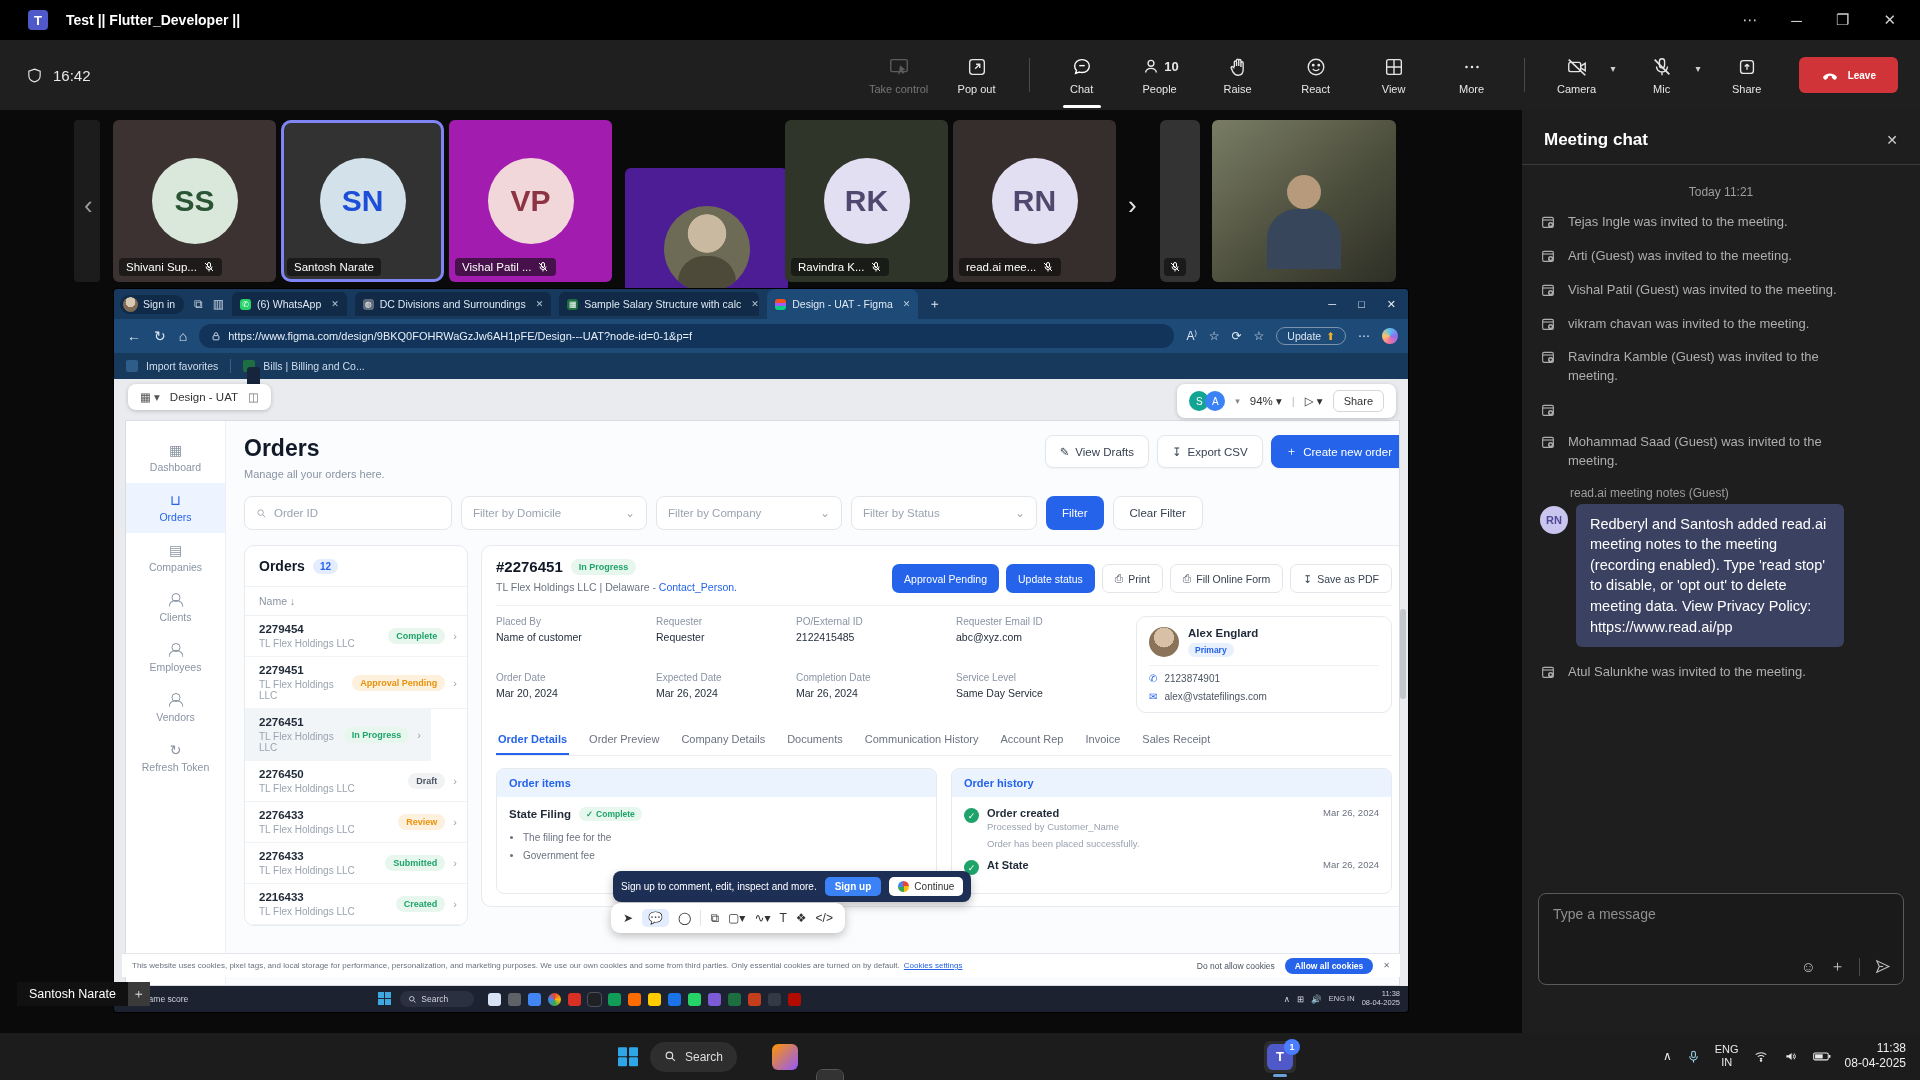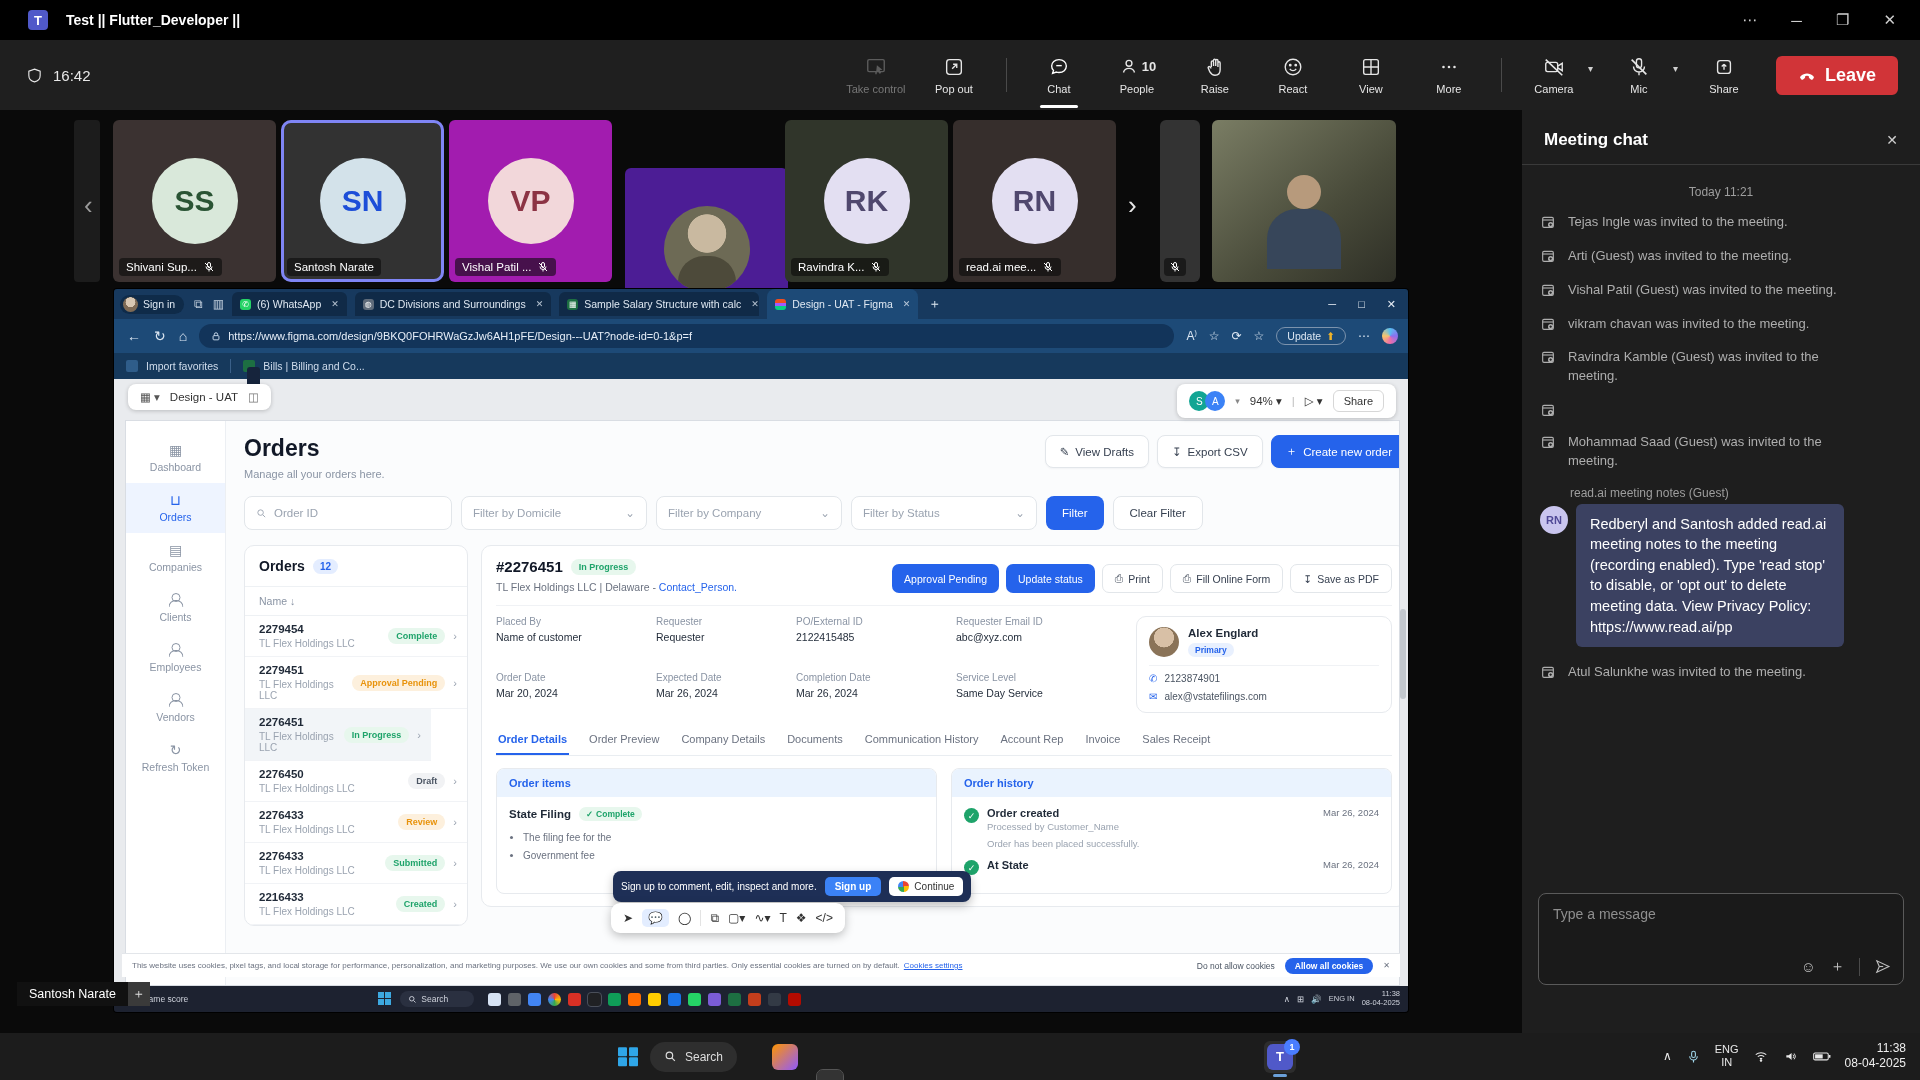--- a/index.html
+++ b/index.html
@@ -20,21 +20,21 @@
   .controls { margin-left:auto; display:flex; align-items:center; gap:6px; margin-right:22px; height:100%; }
   .tbtn { position:relative; width:72px; height:100%; display:flex; flex-direction:column; align-items:center; justify-content:center; gap:5px; font-size:11px; color:#e6e6e6; cursor:pointer; }
   .tbtn svg { display:block; }
   .tbtn.disabled { color:#777; }
   .tbtn.disabled svg { opacity:.5; }
   .tbtn.active::after { content:""; position:absolute; bottom:2px; left:50%; transform:translateX(-50%); width:38px; height:3px; background:#fff; border-radius:2px; }
   .ppl-count { font-weight:bold; font-size:13px; margin-left:2px; }
   .icon-row { display:flex; align-items:center; }
   .vdiv { width:1px; height:34px; background:#4a4a4a; margin:0 10px; }
   .chev { color:#cfcfcf; font-size:10px; margin:0 4px 14px -2px; }
-  .leave-btn { display:flex; align-items:center; gap:9px; background:#d13438; color:#fff; border-radius:6px; padding:9px 22px; font-size:18px; font-weight:bold; margin-left:10px; cursor:pointer; }
+  .leave-btn { display:flex; align-items:center; gap:9px; background:#d13438; color:#fff; border-radius:6px; padding:9px 22px; font-size:10px; font-weight:bold; margin-left:10px; cursor:pointer; }
 
   
   .stage { position:absolute; top:110px; left:0; width:1920px; height:923px; background:#0a0a0a; }
   .strip-chev { position:absolute; color:#9a9a9a; font-size:26px; cursor:pointer; }
   .edge-sliver { position:absolute; left:74px; top:10px; width:26px; height:162px; background:#1c1c1c; border-radius:4px; }
 
   .tile { position:absolute; top:10px; height:162px; width:163px; border-radius:6px; overflow:hidden; }
   .tile .av { position:absolute; left:50%; top:50%; transform:translate(-50%,-50%); width:86px; height:86px; border-radius:50%; display:flex; align-items:center; justify-content:center; font-size:30px; font-weight:bold; }
   .tile.active-speaker { outline:3px solid #7f85f5; outline-offset:-3px; border-radius:10px; }
   .nameplate { position:absolute; left:6px; bottom:6px; display:flex; align-items:center; gap:6px; background:rgba(10,10,10,.6); color:#fff; font-size:11.5px; padding:3px 7px; border-radius:4px; max-width:150px; white-space:nowrap; }

